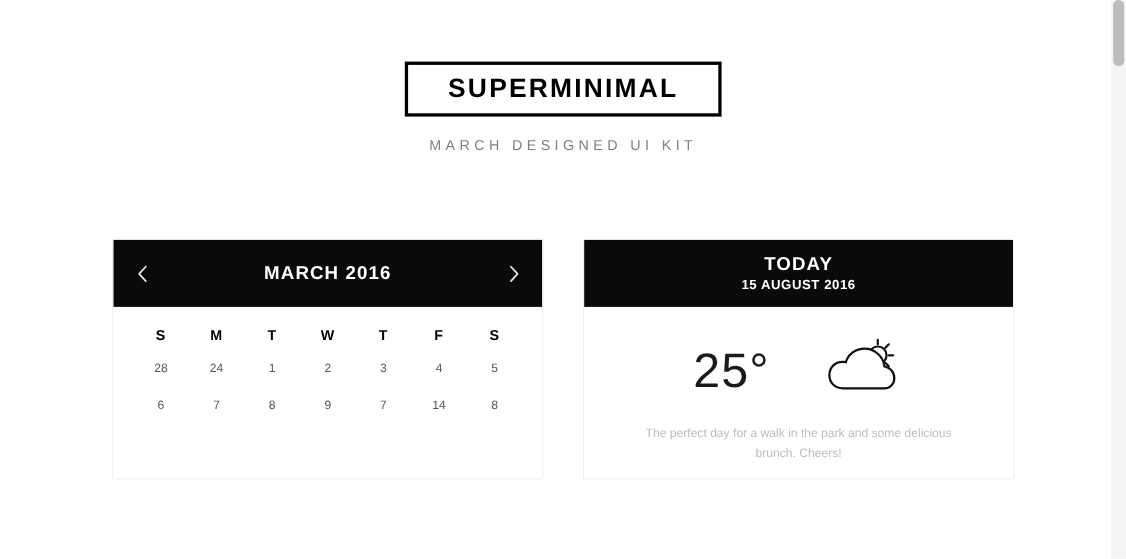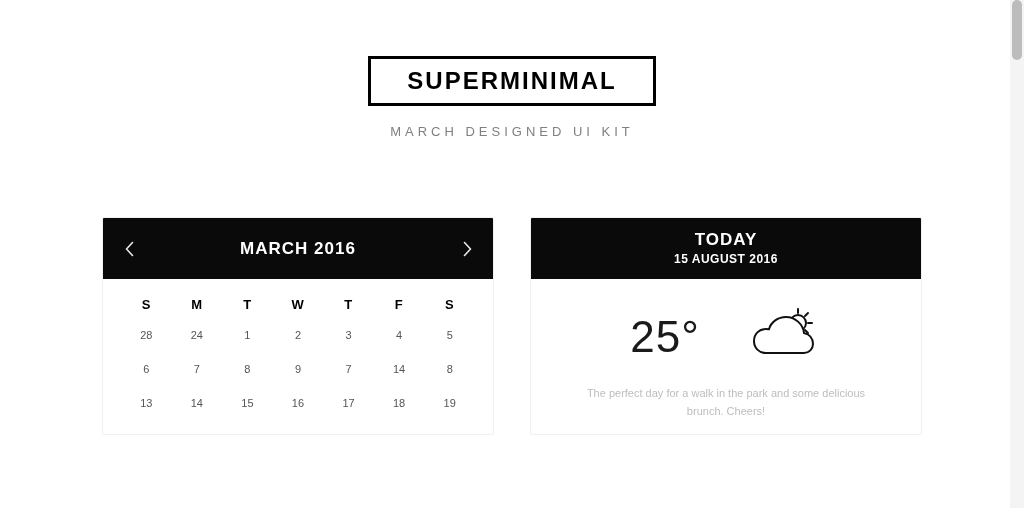--- a/index.html
+++ b/index.html
@@ -92,29 +92,20 @@
             </tr>
             <tr>
               <td>6</td>
               <td>7</td>
               <td>8</td>
               <td>9</td>
               <td>7</td>
               <td>14</td>
               <td>8</td>
             </tr>
-            <tr>
-              <td>13</td>
-              <td>14</td>
-              <td>15</td>
-              <td>16</td>
-              <td>17</td>
-              <td>18</td>
-              <td>19</td>
-            </tr>
           </tbody>
         </table>
       </div>
     </div>
 
     <div class="widget">
       <div class="widget-header">
         <div class="weather-header-inner">
           <div class="weather-title">TODAY</div>
           <div class="weather-date">15 AUGUST 2016</div>

